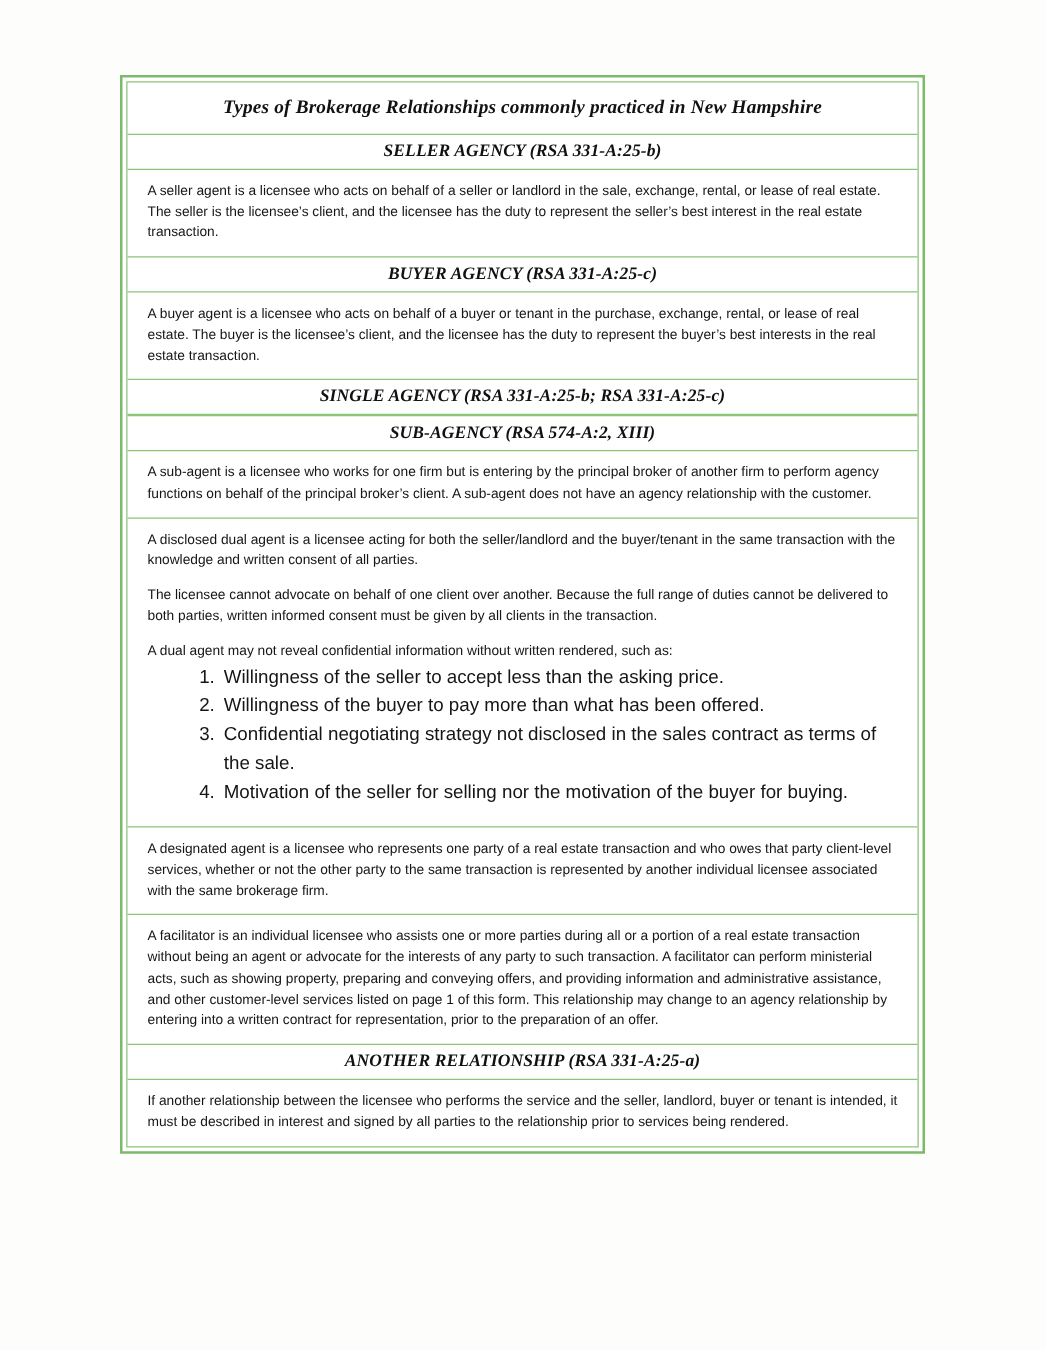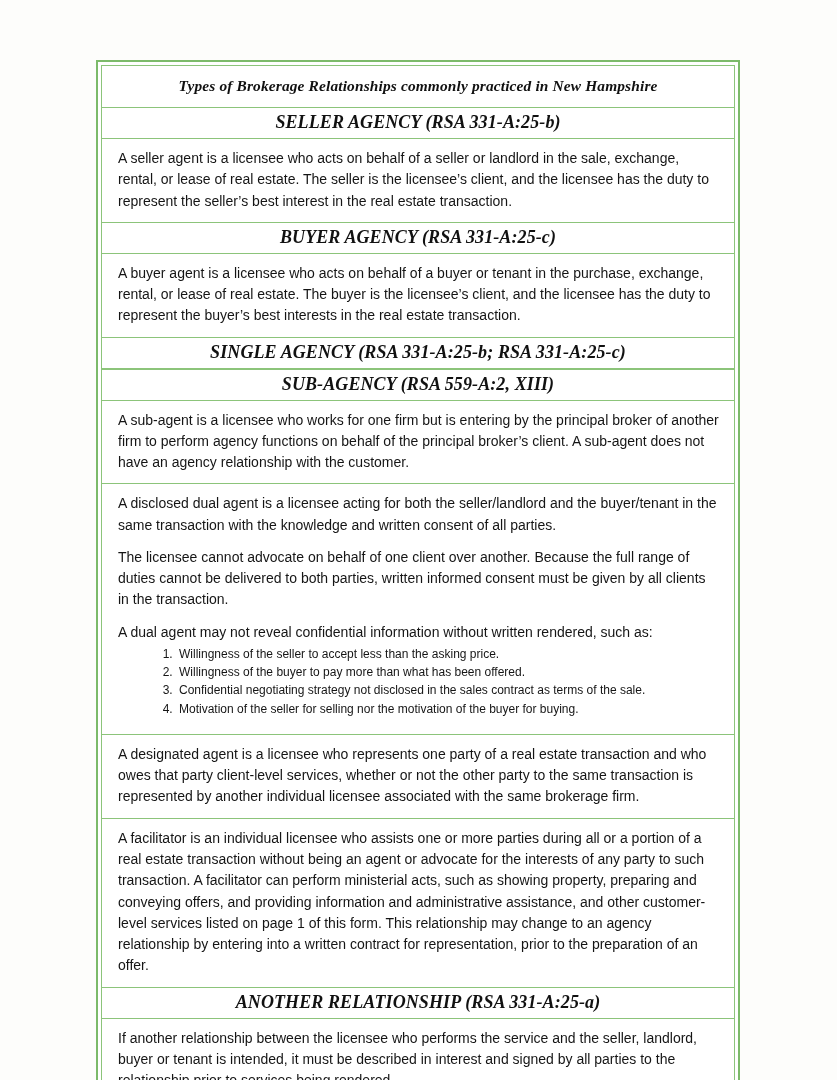--- a/index.html
+++ b/index.html
@@ -58,44 +58,44 @@
   }
   .section-head {
     text-align: center;
     padding: 4px 6px 5px 6px;
     border-bottom: 1px solid #8cc47a;
   }
   .section-head .heading {
     font-family: "Liberation Serif", serif;
     font-style: italic;
     font-weight: bold;
-    font-size: 18px;
+    font-size: 14px;
     color: #111111;
     letter-spacing: 0.1px;
   }
   .section-body {
     padding: 9px 14px 10px 16px;
   }
   .section-body p {
     margin: 0 0 0 0;
-    font-size: 14px;
+    font-size: 11px;
     line-height: 1.52;
     color: #151515;
     text-align: left;
   }
   .section-body p + p {
     margin-top: 11px;
   }
   ol.dual-list {
     margin: 2px 0 0 0;
     padding-left: 58px;
     list-style-position: outside;
   }
   ol.dual-list li {
-    font-size: 12px;
+    font-size: 15px;
     line-height: 1.52;
     color: #151515;
     padding-left: 3px;
     margin-bottom: 0px;
   }
   .spacer-bottom {
     height: 6px;
   }
 </style>
 </head>
@@ -128,21 +128,21 @@
       </div>
 
       <div class="section">
         <div class="section-head">
           <span class="heading">SINGLE AGENCY (RSA 331-A:25-b; RSA 331-A:25-c)</span>
         </div>
       </div>
 
       <div class="section">
         <div class="section-head">
-          <span class="heading">SUB-AGENCY (RSA 559-A:2, XIII)</span>
+          <span class="heading">SUB-AGENCY (RSA 574-A:2, XIII)</span>
         </div>
         <div class="section-body">
           <p>A sub-agent is a licensee who works for one firm but is entering by the principal broker of another firm to perform  agency functions on behalf of the principal broker’s client. A sub-agent does not have an agency relationship with the customer.</p>
         </div>
       </div>
 
       <div class="section">
         <div class="section-body">
           <p>A disclosed dual agent is a licensee acting for both the seller/landlord and the buyer/tenant in the same transaction with the knowledge and written consent of all parties.</p>
           <p>The licensee cannot advocate on behalf of one client over another. Because the full range of duties cannot be delivered to both parties, written informed consent must be given by all clients in the transaction.</p>

